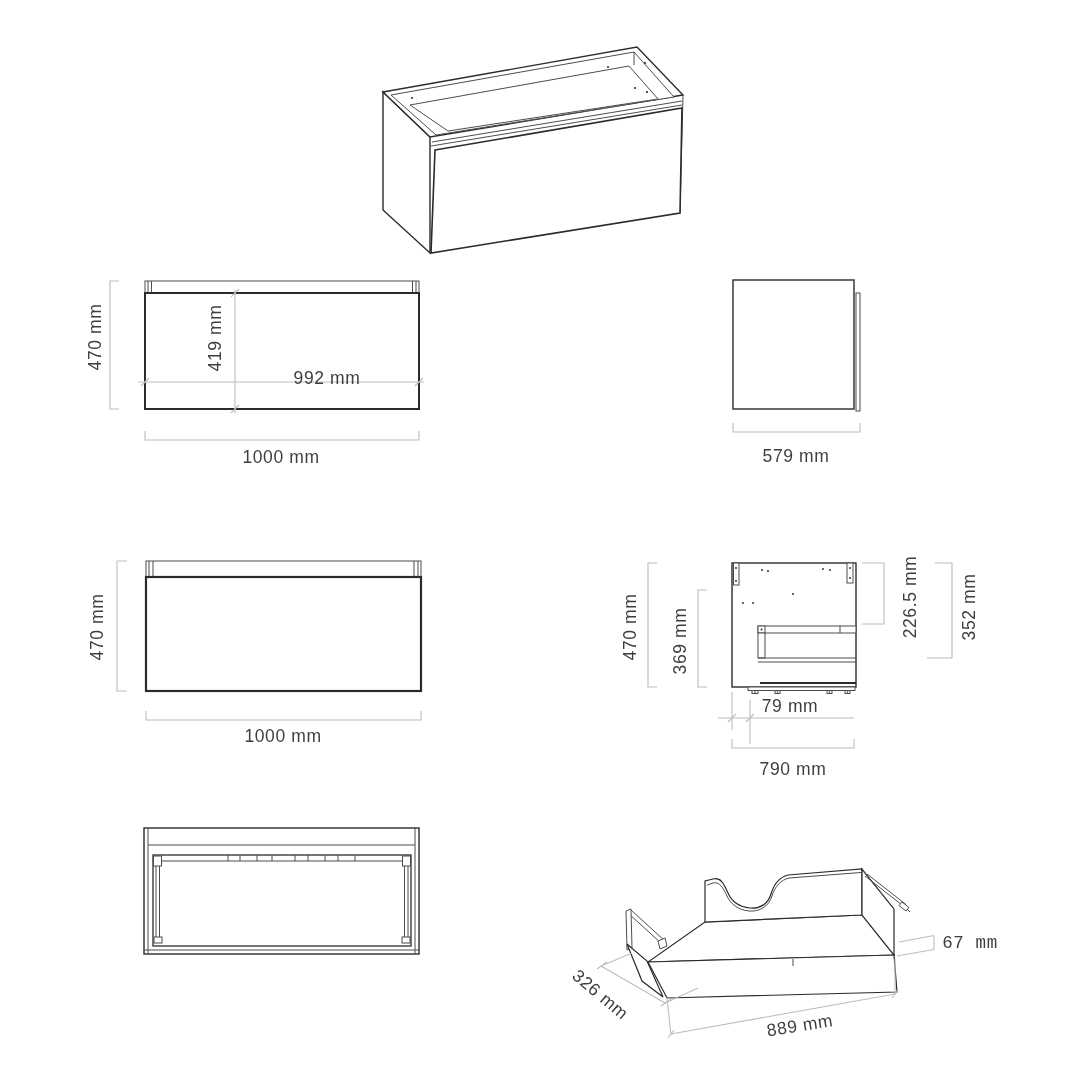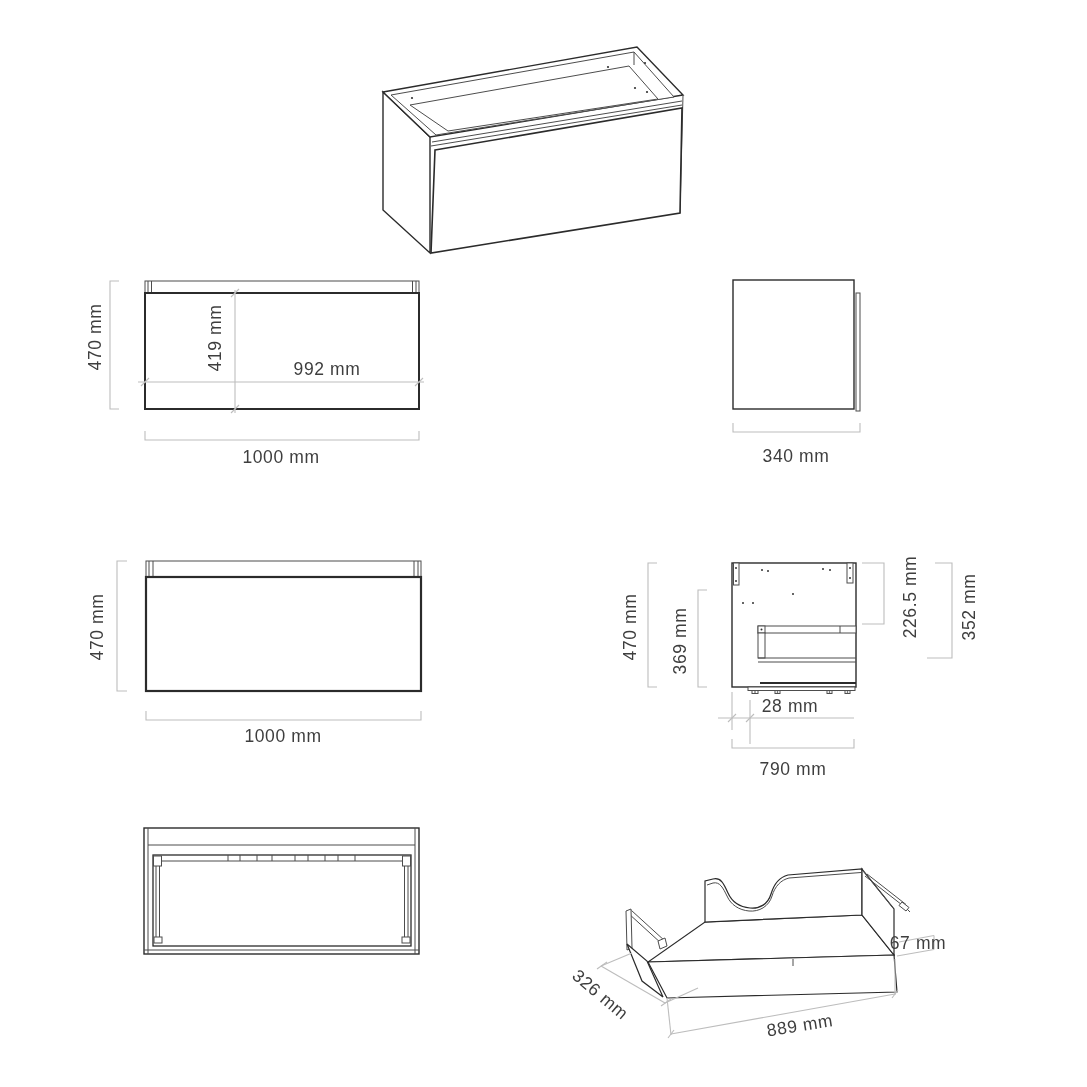--- a/index.html
+++ b/index.html
@@ -195,32 +195,32 @@
       <line class="dim" x1="113" y1="193" x2="119" y2="185"></line>
       <line class="dim" x1="337" y1="153" x2="343" y2="145"></line>
       <line class="dim" x1="344" y1="97" x2="379" y2="90.5"></line>
       <line class="dim" x1="342" y1="111" x2="379" y2="104.5"></line>
       <line class="dim" x1="379" y1="90.5" x2="379" y2="104.5"></line>
     </g>
   </svg>
 
   <div class="lbl r90" style="left:96px;top:337px;">470 mm</div>
   <div class="lbl r90" style="left:216px;top:338px;">419 mm</div>
-  <div class="lbl" style="left:327px;top:370px;">992 mm</div>
+  <div class="lbl" style="left:327px;top:379px;">992 mm</div>
   <div class="lbl" style="left:281px;top:458px;">1000 mm</div>
 
-  <div class="lbl" style="left:796px;top:457px;">340 mm</div>
+  <div class="lbl" style="left:796px;top:457px;">579 mm</div>
 
   <div class="lbl r90" style="left:98px;top:627px;">470 mm</div>
   <div class="lbl" style="left:283px;top:737px;">1000 mm</div>
 
   <div class="lbl r90" style="left:631px;top:627px;">470 mm</div>
   <div class="lbl r90" style="left:681px;top:641px;">369 mm</div>
   <div class="lbl r90" style="left:911px;top:597px;">226.5 mm</div>
   <div class="lbl r90" style="left:970px;top:607px;">352 mm</div>
-  <div class="lbl" style="left:790px;top:707px;">28 mm</div>
+  <div class="lbl" style="left:790px;top:707px;">79 mm</div>
   <div class="lbl" style="left:793px;top:770px;">790 mm</div>
 
   <div class="lbl r40" style="left:600px;top:995px;">326 mm</div>
   <div class="lbl rm9" style="left:800px;top:1026px;">889 mm</div>
-  <div class="lbl" style="left:918px;top:944px;">67 mm</div>
+  <div class="lbl" style="left:970px;top:944px;font-family:Liberation Mono, monospace;">67 mm</div>
 
 </div>
 
 </body></html>

